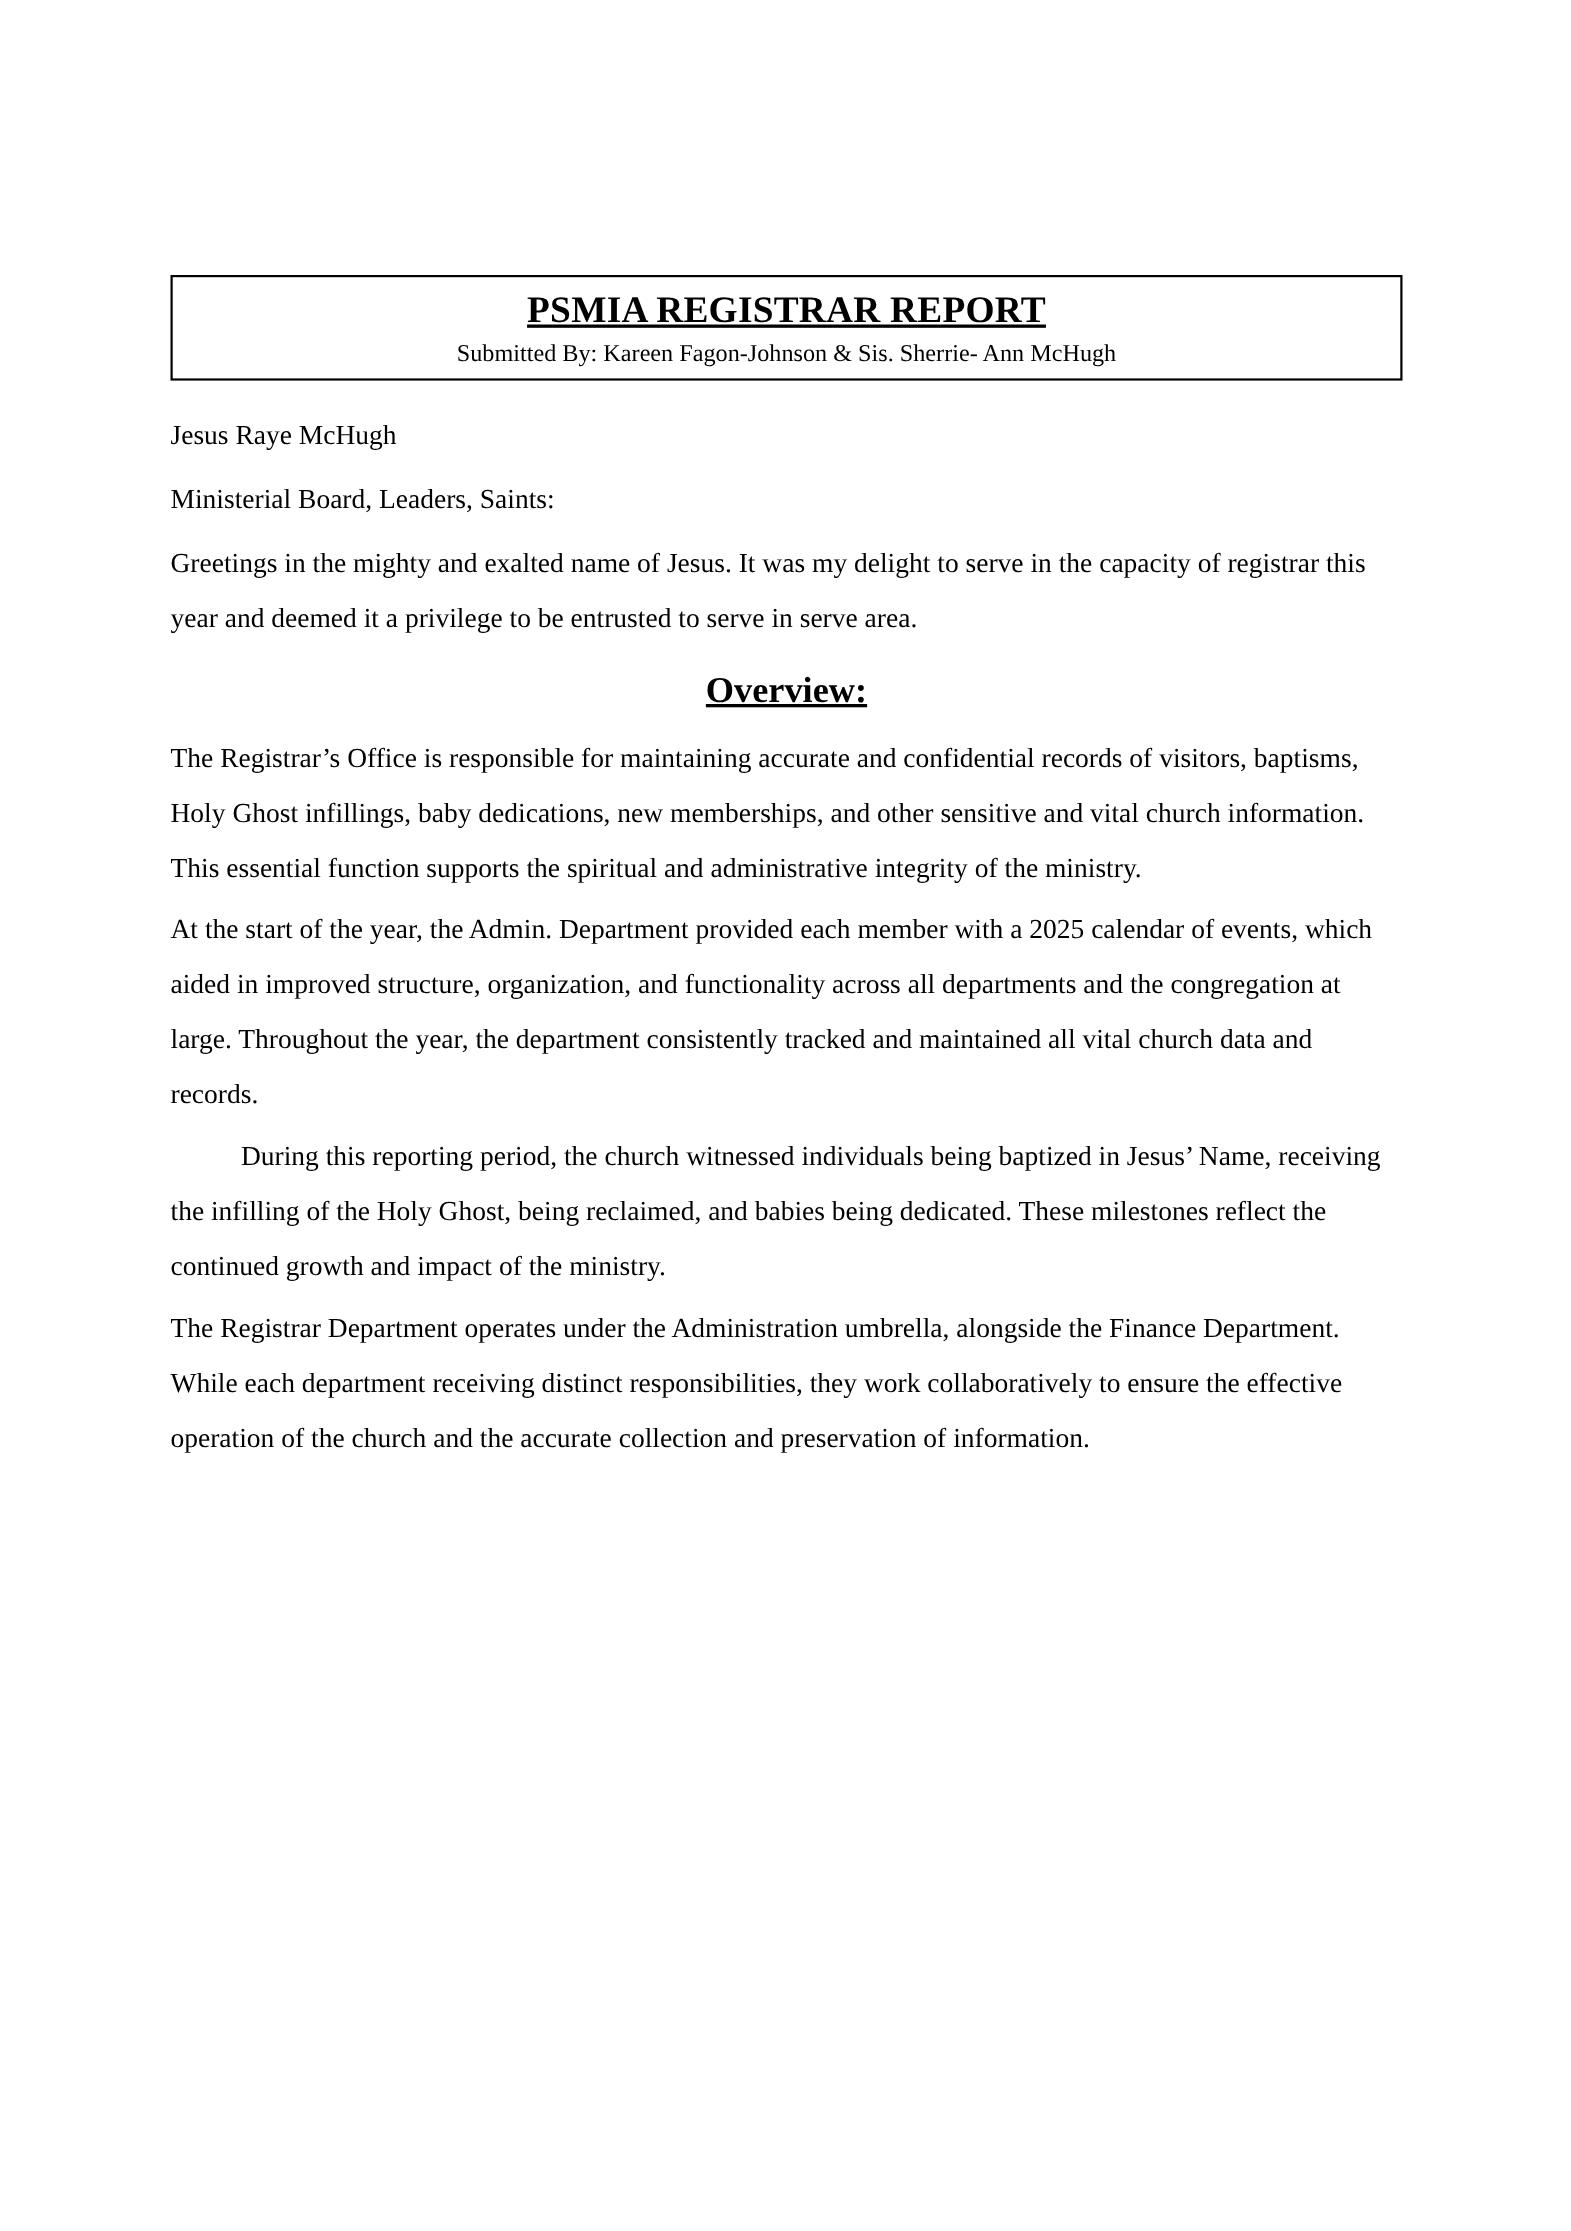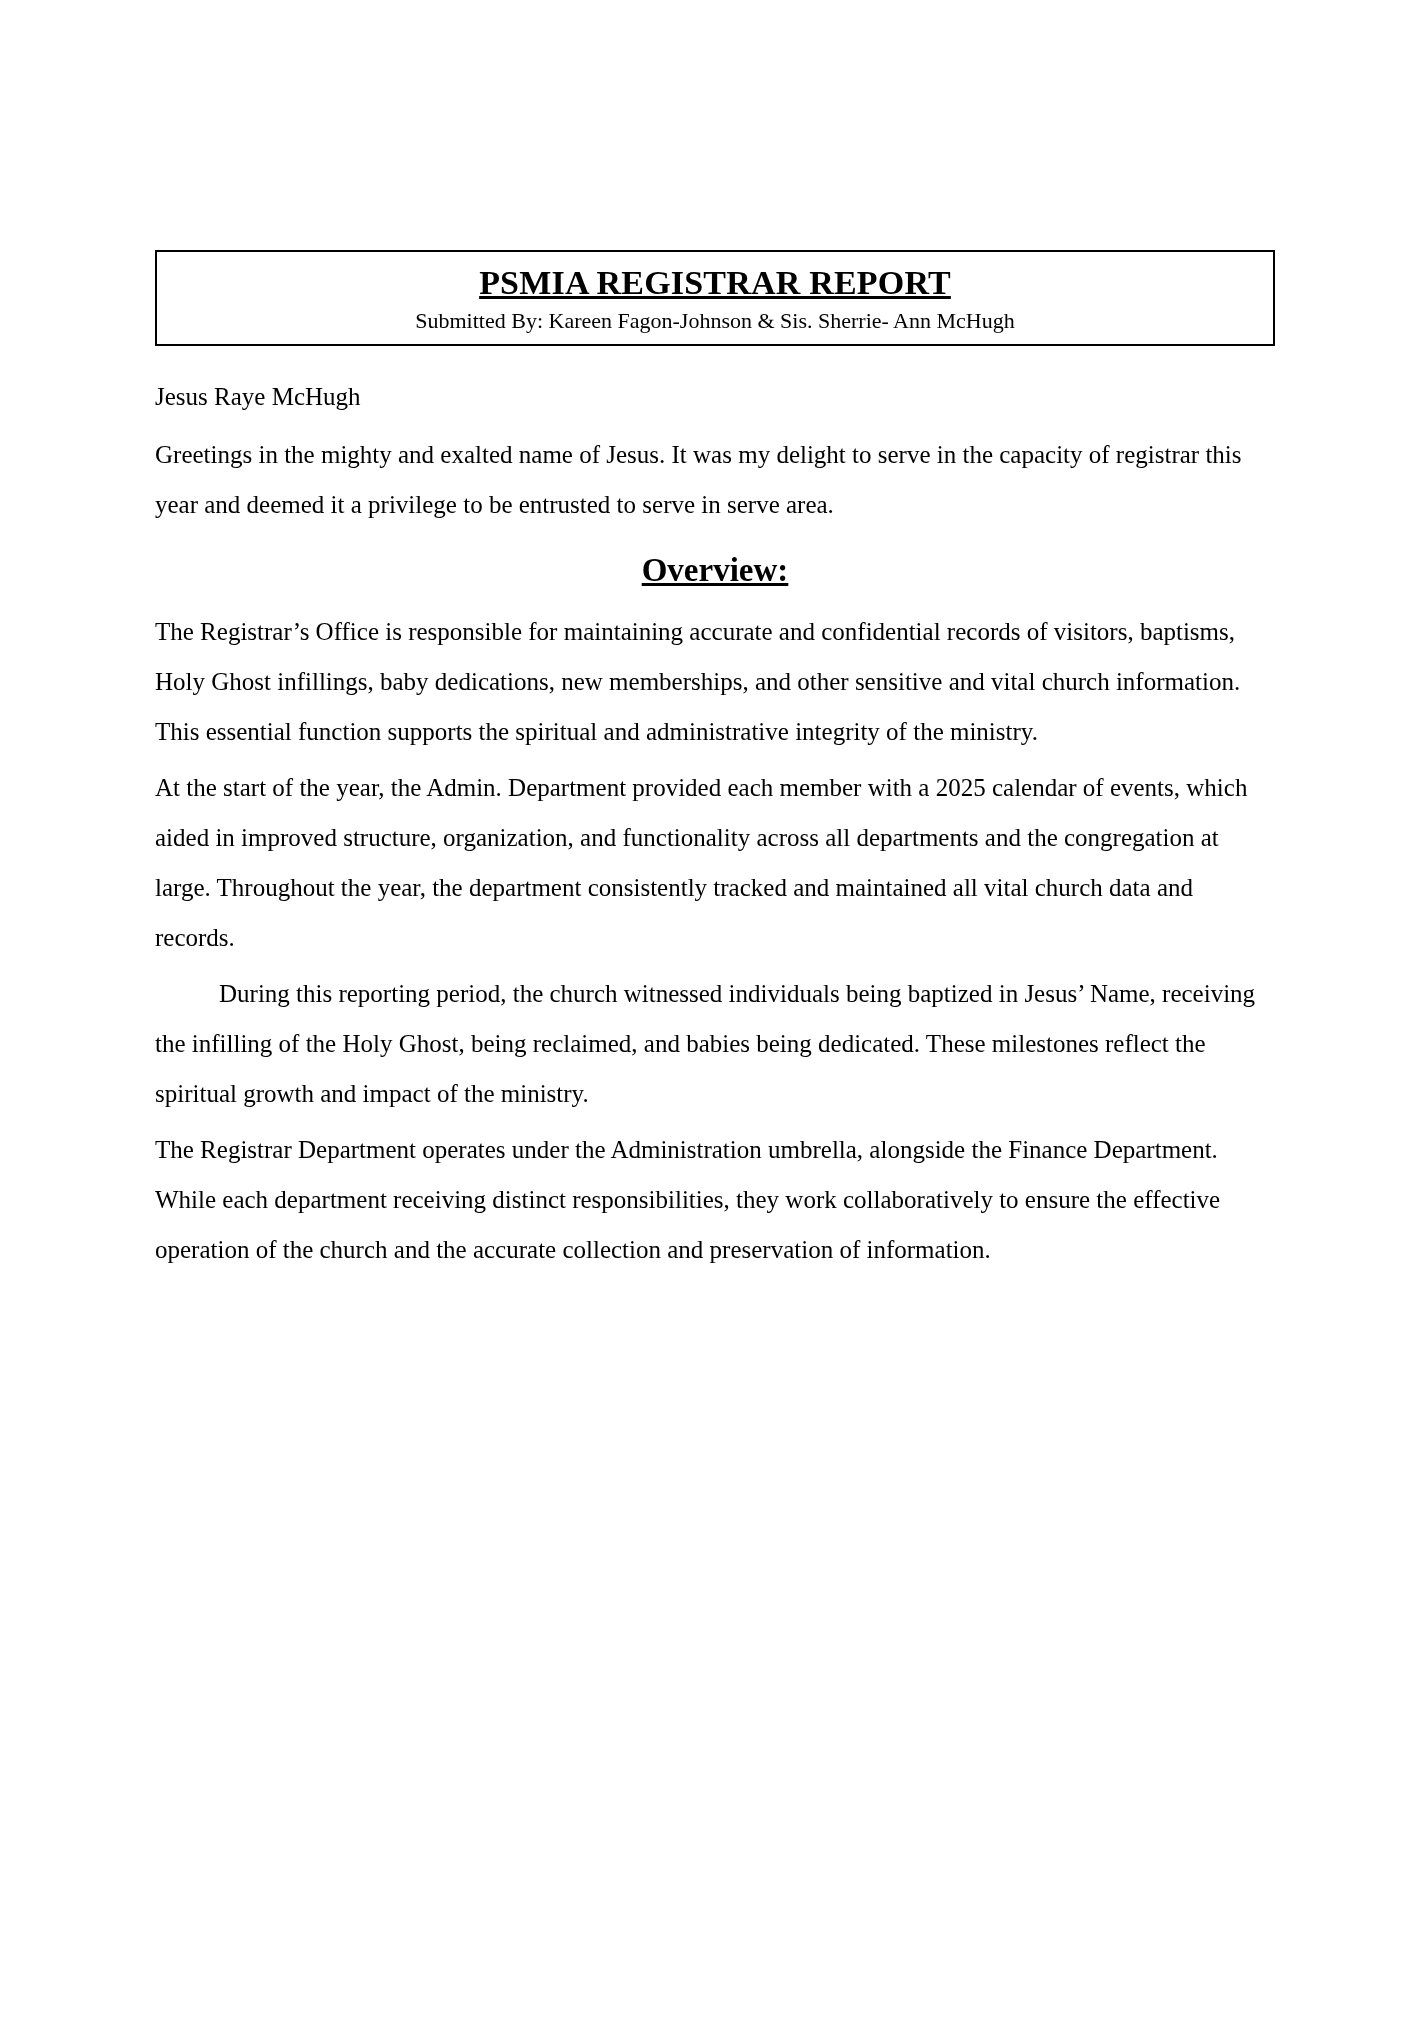--- a/index.html
+++ b/index.html
@@ -84,24 +84,25 @@
 
 <div class="page">
   <div class="content">
 
     <div class="title-box">
       <div class="title-main">PSMIA REGISTRAR REPORT</div>
       <div class="title-sub2">Submitted By: Kareen Fagon-Johnson &amp; Sis. Sherrie- Ann McHugh</div>
     </div>
 
     <div class="salutation">Jesus Raye McHugh</div>
+    <div class="salutation">Ministerial Board, Leaders, Saints:</div>
 
     <p class="para">Greetings in the mighty and exalted name of Jesus. It was my delight to serve in the capacity of registrar this year and deemed it a privilege to be entrusted to serve in serve area.</p>
 
     <div class="section-head">Overview:</div>
 
     <p class="para">The Registrar’s Office is responsible for maintaining accurate and confidential records of visitors, baptisms, Holy Ghost infillings, baby dedications, new memberships, and other sensitive and vital church information. This essential function supports the spiritual and administrative integrity of the ministry.</p>
     <p class="para">At the start of the year, the Admin. Department provided each member with a 2025 calendar of events, which aided in improved structure, organization, and functionality across all departments and the congregation at large.  Throughout the year, the department consistently tracked and maintained all vital church data and records.</p>
-    <p class="para indent">During this reporting period, the church witnessed individuals being baptized in Jesus’ Name, receiving the infilling of the Holy Ghost, being reclaimed, and babies being dedicated. These milestones reflect the spiritual growth and impact of the ministry.</p>
+    <p class="para indent">During this reporting period, the church witnessed individuals being baptized in Jesus’ Name, receiving the infilling of the Holy Ghost, being reclaimed, and babies being dedicated. These milestones reflect the continued growth and impact of the ministry.</p>
     <p class="para">The Registrar Department operates under the Administration umbrella, alongside the Finance Department. While each department receiving distinct responsibilities, they work collaboratively to ensure the effective operation of the church and the accurate collection and preservation of information.</p>
 
   </div>
 </div>
 
 </body></html>

